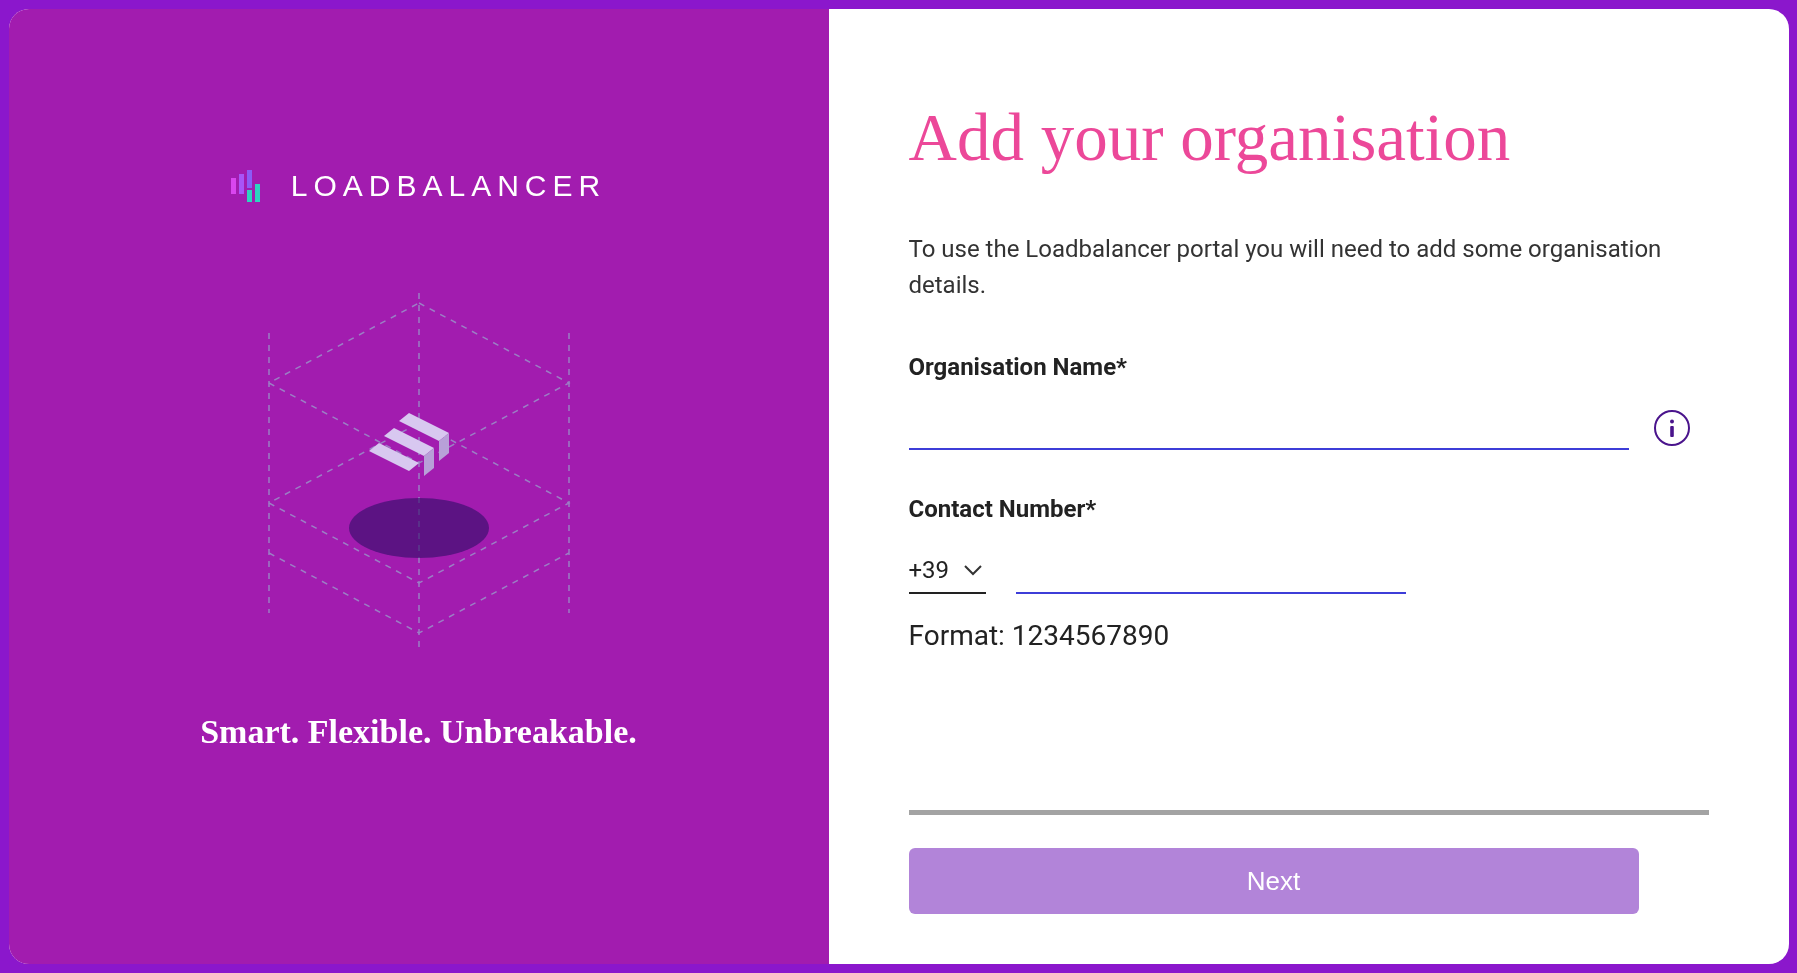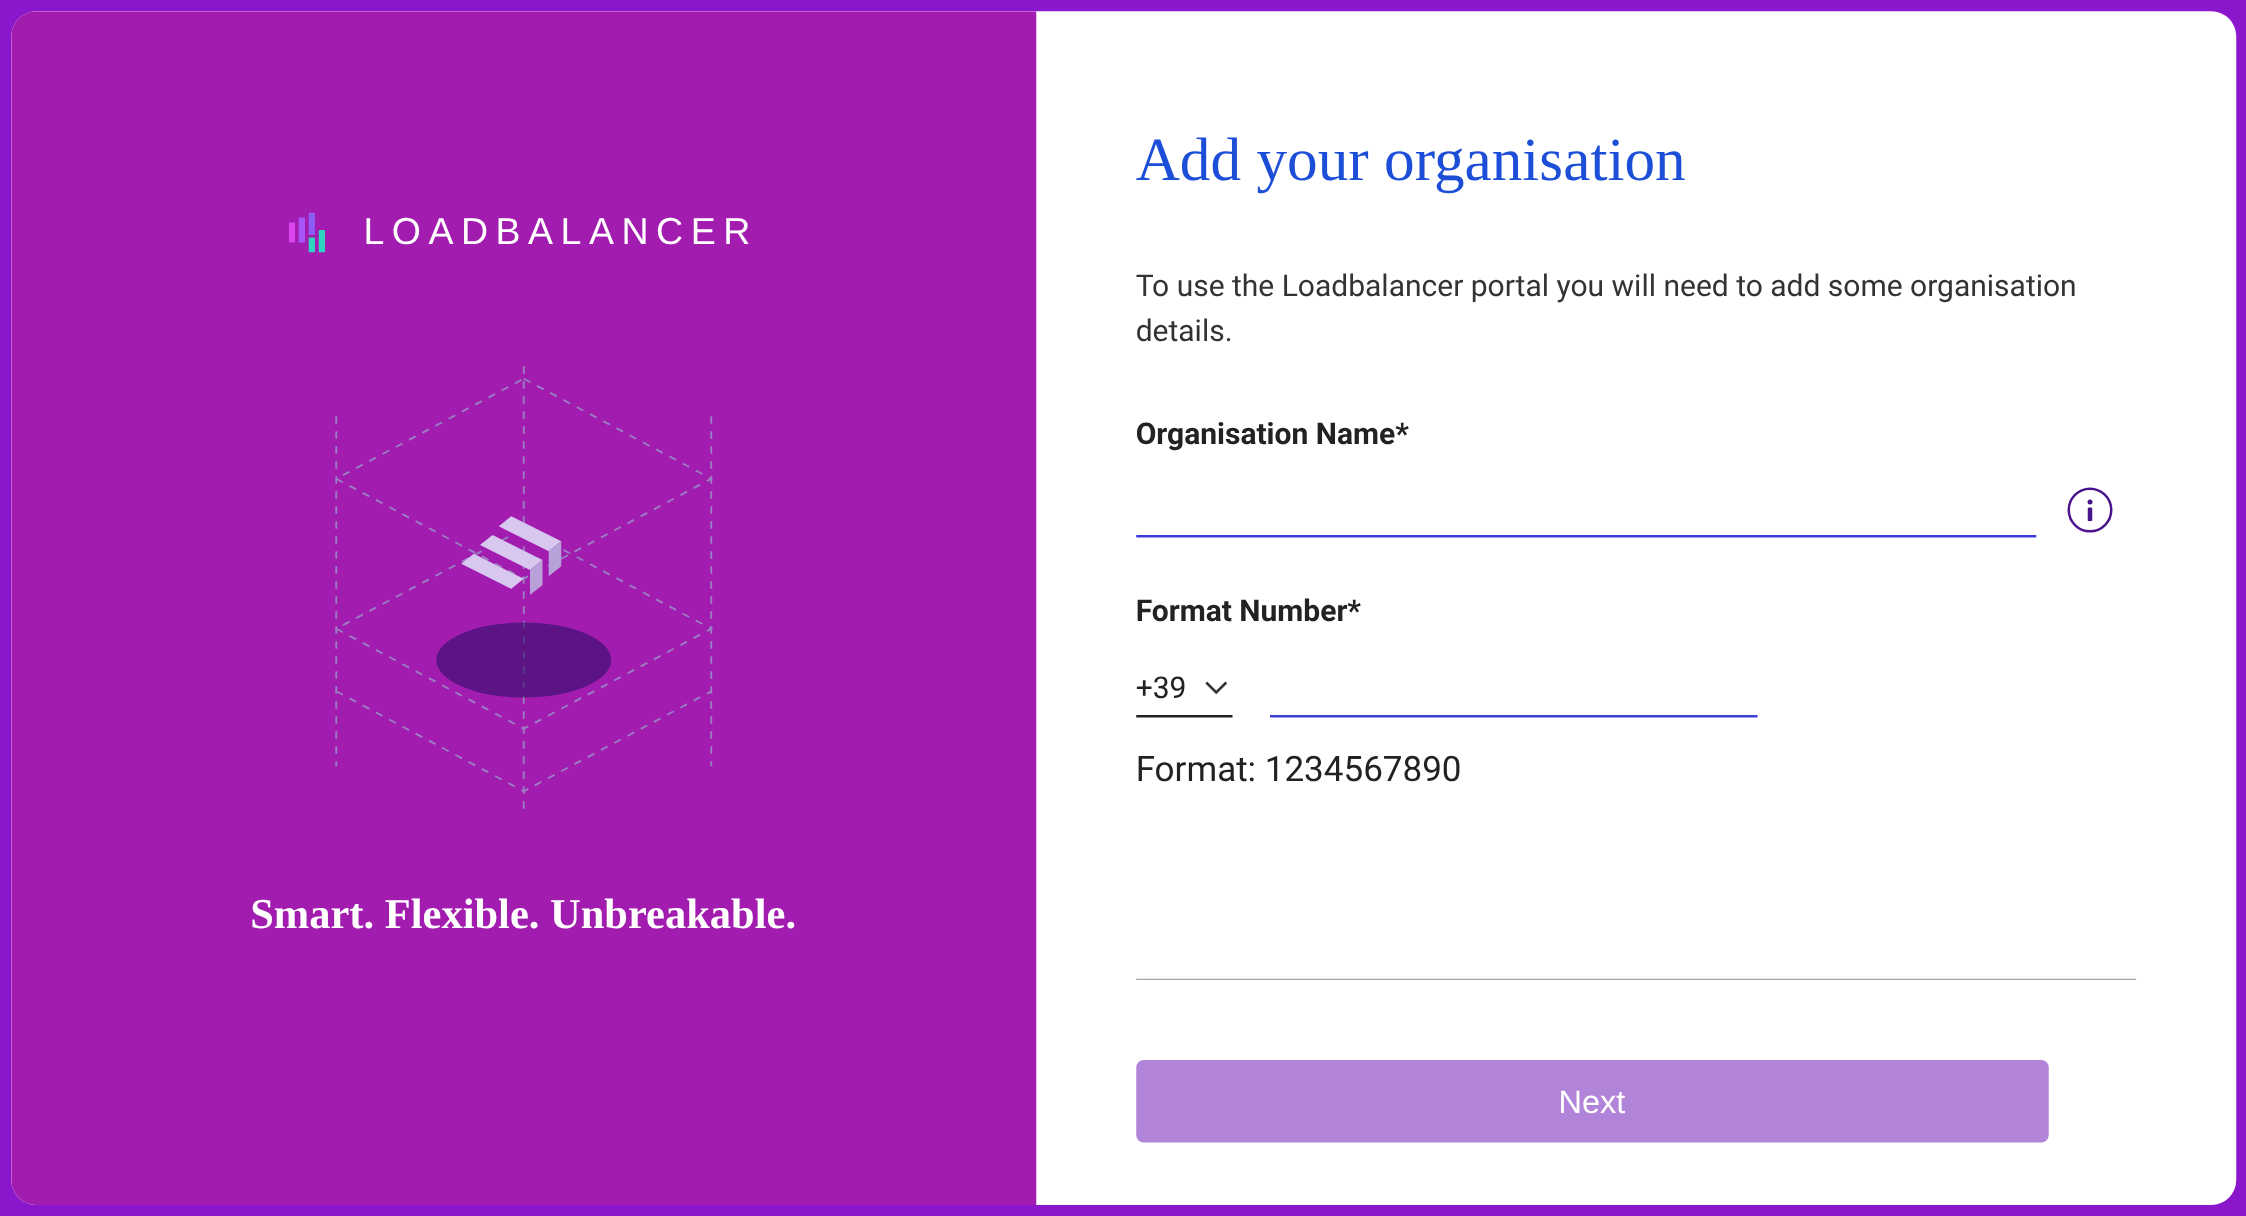--- a/index.html
+++ b/index.html
@@ -72,22 +72,22 @@
     }
     
     .right-panel {
       flex: 1;
       padding: 90px 80px 50px 80px;
       display: flex;
       flex-direction: column;
     }
     
     .page-title {
-      color: #1d4ed8;
-      font-size: 49px;
+      color: #ec4899;
+      font-size: 67px;
       font-weight: 500;
       font-family: Georgia, 'Times New Roman', serif;
       margin-bottom: 55px;
     }
     
     .description {
       color: #333;
       font-size: 24px;
       line-height: 1.5;
       margin-bottom: 50px;
@@ -170,22 +170,22 @@
     }
     
     .format-hint {
       color: #222;
       font-size: 28px;
       margin-top: 25px;
     }
     
     .footer {
       margin-top: auto;
-      padding-top: 64px;
-      border-top: 1px solid #a3a3a3;
+      padding-top: 33px;
+      border-top: 5px solid #a3a3a3;
     }
     
     .next-button {
       width: 730px;
       height: 66px;
       background: #b284d9;
       color: white;
       border: none;
       border-radius: 6px;
       font-size: 26px;
@@ -250,21 +250,21 @@
         <div class="info-icon-wrapper">
           <svg viewBox="0 0 8 18" fill="#4a148c">
             <circle cx="4" cy="2.5" r="2"></circle>
             <rect x="2.2" y="7" width="3.6" height="11" rx="1"></rect>
           </svg>
         </div>
       </div>
     </div>
 
     <div class="form-group">
-      <label class="field-label">Format Number*</label>
+      <label class="field-label">Contact Number*</label>
       <div class="phone-row">
         <div class="country-code">
           <span>+39</span>
           <svg class="chevron-icon" viewBox="0 0 18 12">
             <path d="M 1 2 L 9 10 L 17 2" fill="none" stroke="#333" stroke-width="2"></path>
           </svg>
         </div>
         <input type="text" class="phone-input" value="" style="">
       </div>
       <div class="format-hint">Format: 1234567890</div>

